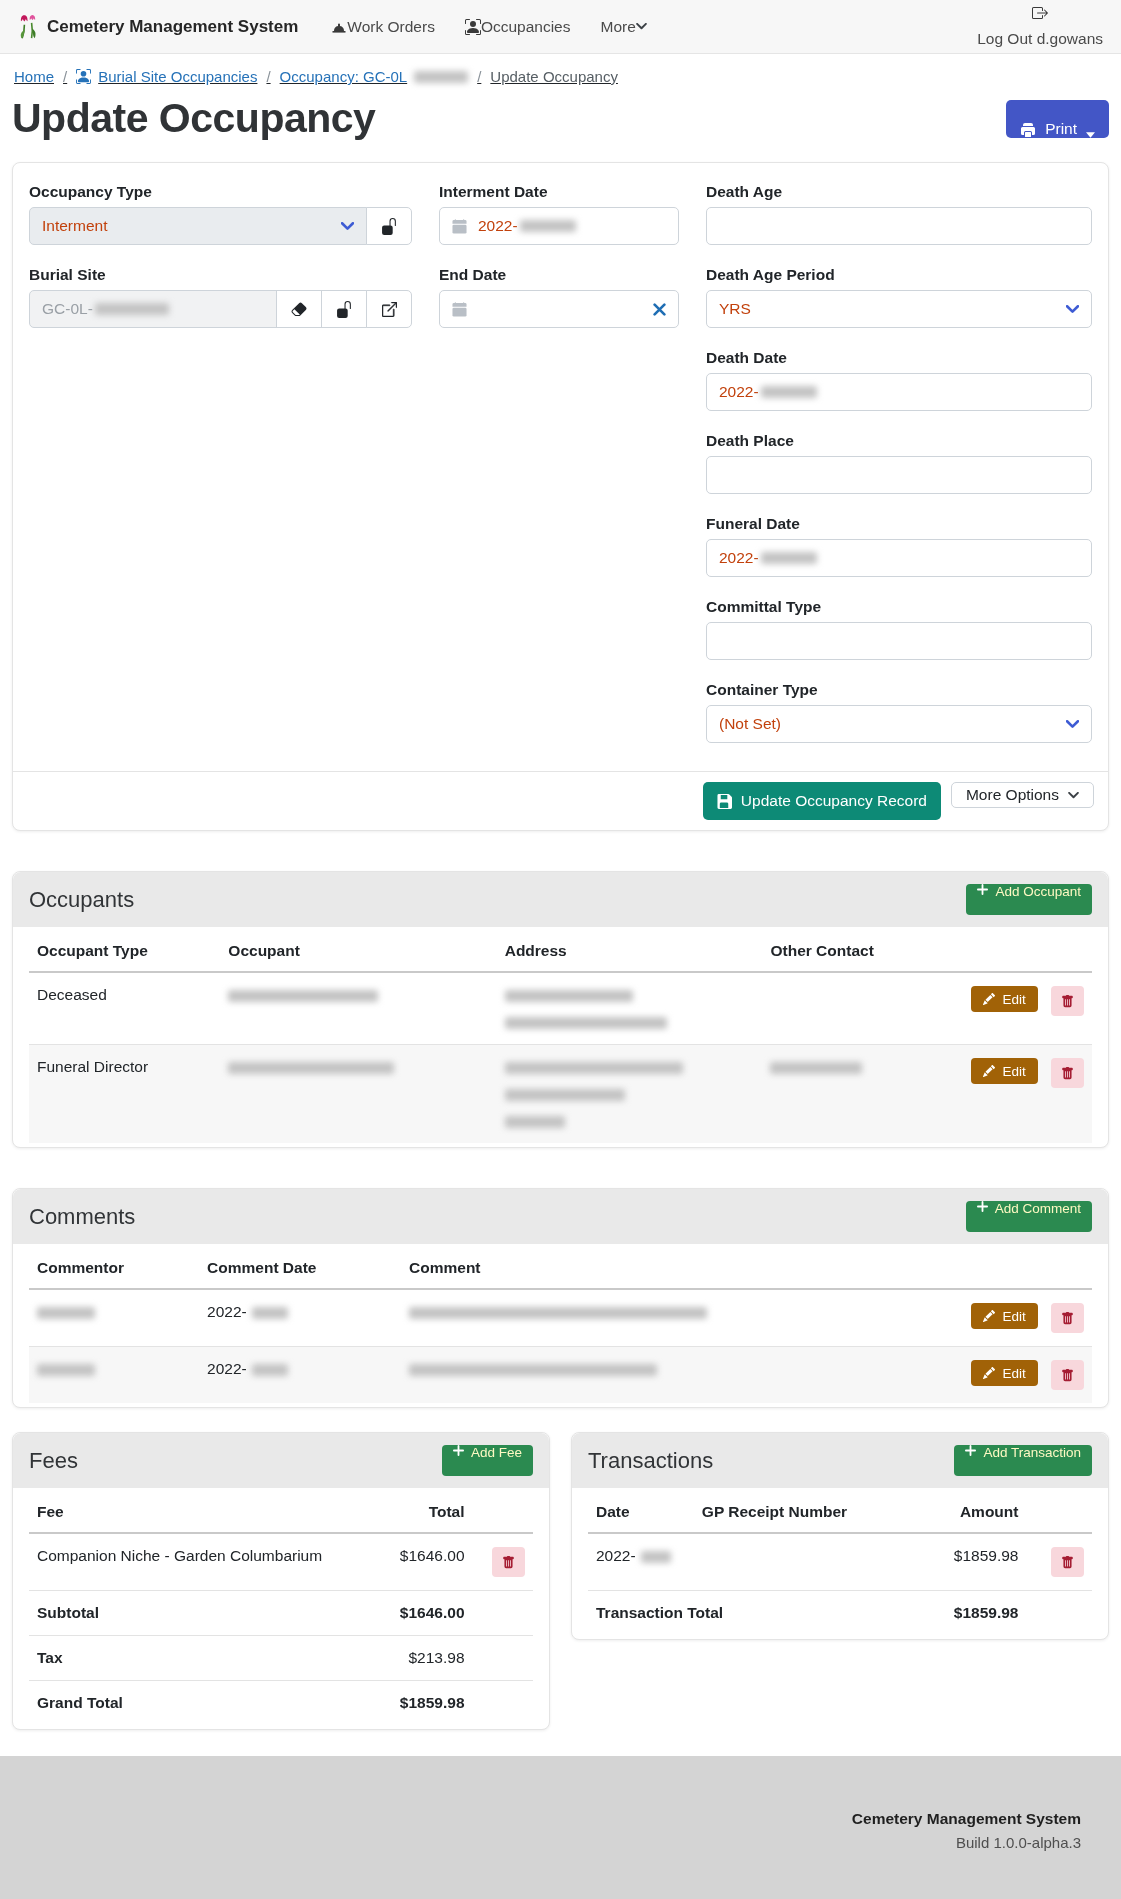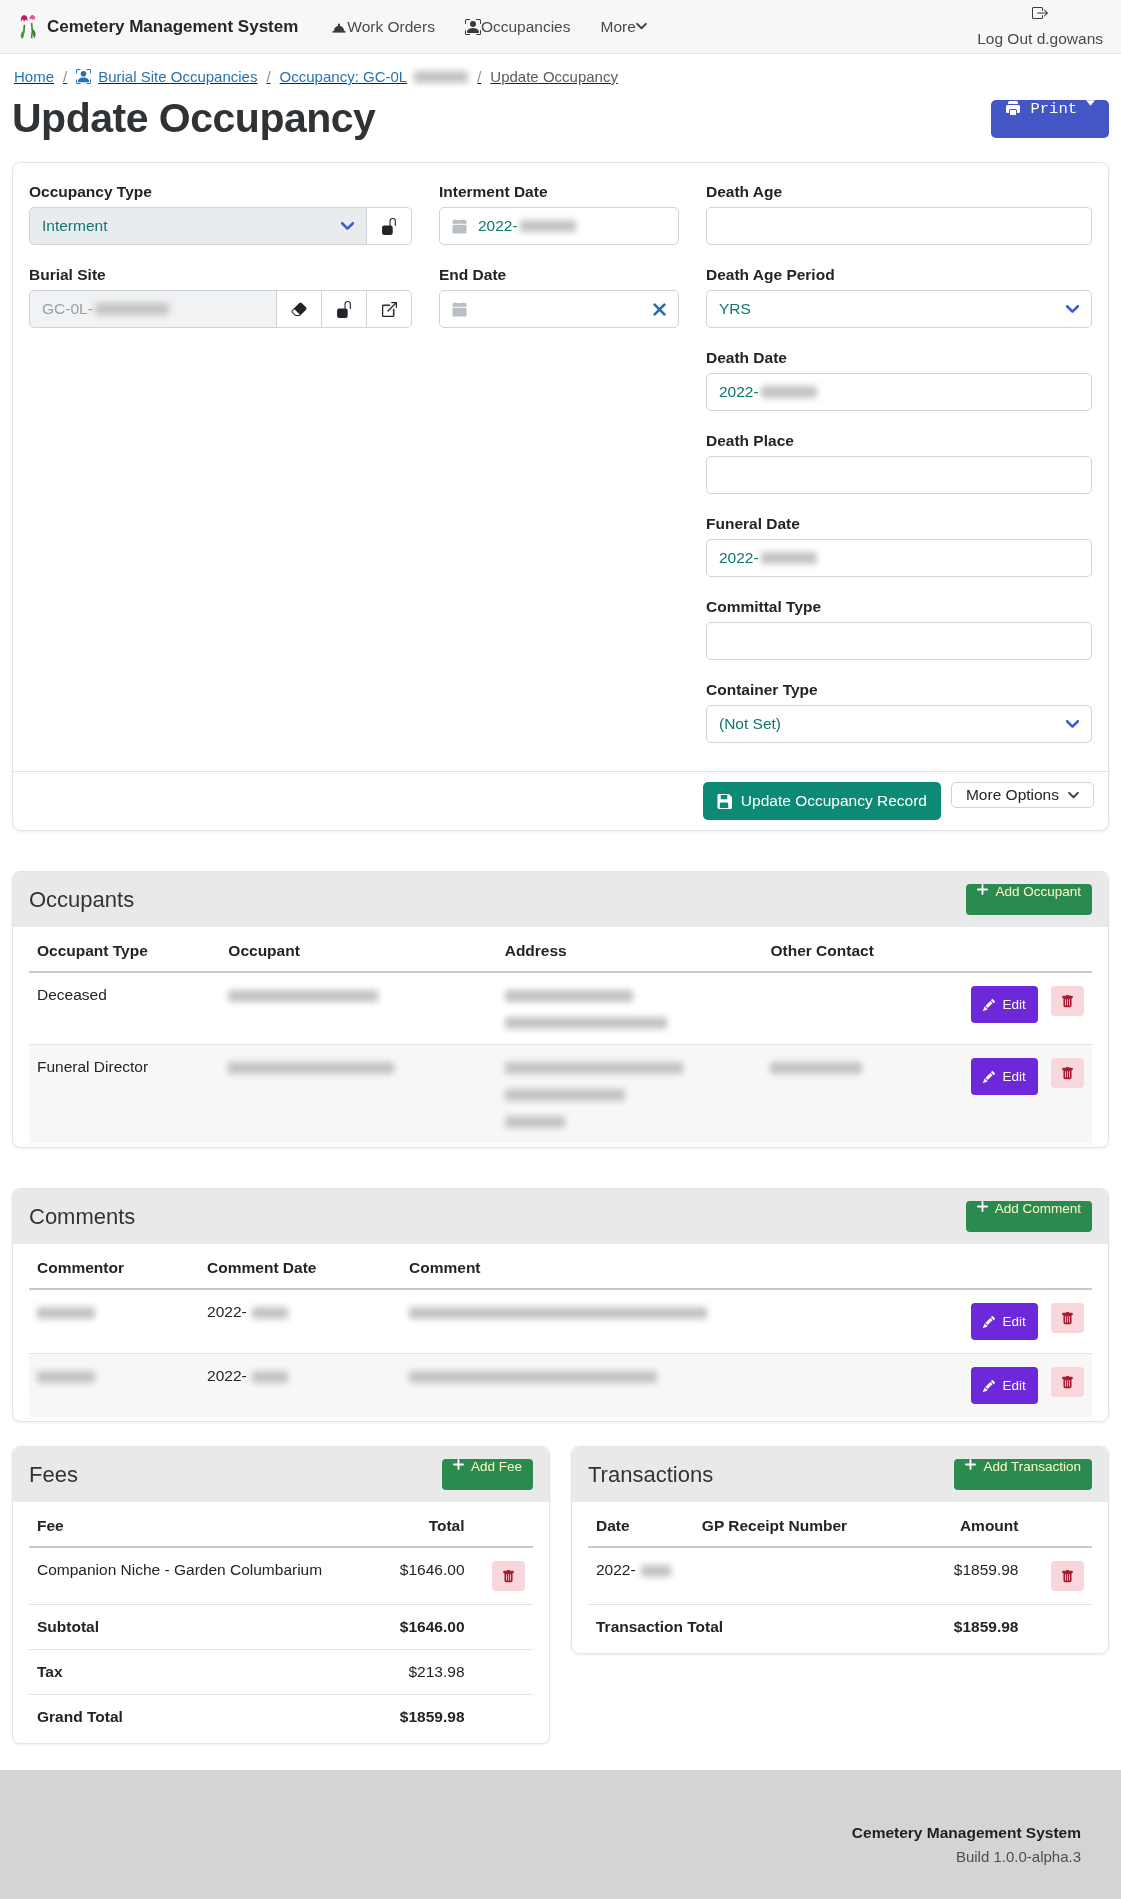--- a/index.html
+++ b/index.html
@@ -17,38 +17,38 @@
 
   
   .content{padding:0 12px;flex:0 0 auto;}
   .breadcrumb{display:flex;align-items:center;gap:9px;margin:14px 0 0 2px;font-size:15px;text-decoration:underline;}
   .breadcrumb a{color:#2672b8;text-decoration:none;display:flex;align-items:center;gap:7px;cursor:pointer;}
   .crumb-sep{color:#8a9299;}
   .crumb-current{color:#565e64;}
   .title-row{display:flex;justify-content:space-between;align-items:center;margin:10px 0 20px;}
   h1{margin:0;font-size:41px;font-weight:700;color:#303336;letter-spacing:-.5px;}
   .btn-print{background:#4356c6;color:#fff;border:none;border-radius:5px;height:38px;
-    padding:0 14px;font-size:15.5px;display:flex;align-items:flex-start;gap:9px;cursor:pointer;font-family:Liberation Mono, monospace;}
+    padding:0 14px;font-size:15.5px;display:flex;align-items:flex-end;gap:9px;cursor:pointer;}
 
   
   .card{background:#fff;border:1px solid #e4e4e4;border-radius:8px;box-shadow:0 1px 3px rgba(0,0,0,.07);}
   .section-card{margin-top:40px;}
   .section-head{background:#e9e9e9;border-radius:8px 8px 0 0;padding:12px 16px;
     display:flex;justify-content:space-between;align-items:center;}
   .section-title{font-size:22px;color:#313437;}
   .btn-add{background:#2b8a50;color:#fef9c3;border:none;border-radius:4px;font-size:13.5px;
     height:31px;padding:0 11px;display:flex;align-items:flex-start;gap:7px;cursor:pointer;}
 
   
   .form-grid{display:flex;justify-content:space-between;padding:20px 16px 28px;}
   .fcol1{width:383px;} .fcol2{width:240px;} .fcol3{width:386px;}
   .field{margin-bottom:21px;}
   .field label{display:block;font-weight:700;font-size:15.5px;margin-bottom:6px;color:#212529;}
   .control{height:38px;border:1px solid #ced4da;border-radius:5px;background:#fff;
-    display:flex;align-items:center;padding:0 12px;font-size:15.5px;color:#0f766e;box-sizing:border-box;}
+    display:flex;align-items:center;padding:0 12px;font-size:15.5px;color:#c2410c;box-sizing:border-box;}
   .control .grow{flex:1;}
   .sel{cursor:pointer;}
   .sel-gray{background:#e9ecef;}
   .disabled-input{background:#f1f2f3;color:#9aa0a6;}
   .input-group{display:flex;}
   .input-group .control{flex:1;border-radius:5px 0 0 5px;}
   .igbtn{width:46px;height:38px;border:1px solid #ced4da;background:#fff;margin-left:-1px;
     display:flex;align-items:center;justify-content:center;cursor:pointer;box-sizing:border-box;padding:0;}
   .igbtn:last-child{border-radius:0 5px 5px 0;}
   .cal{margin-right:11px;display:flex;}
@@ -61,21 +61,21 @@
   .btn-outline{background:#fff;color:#212529;border:1px solid #ced4da;border-radius:5px;height:26px;
     padding:0 14px;font-size:15.5px;display:flex;align-items:center;gap:9px;cursor:pointer;}
 
   
   table{border-collapse:collapse;width:calc(100% - 32px);margin:2px 16px 4px;}
   th{text-align:left;font-size:15.5px;font-weight:700;padding:13px 8px 11px;border-bottom:2px solid #c9c9c9;}
   td{font-size:15.5px;padding:13px 8px;border-bottom:1px solid #e3e3e3;vertical-align:top;color:#212529;}
   tbody tr.striped{background:#f7f7f7;}
   tr:last-child td{border-bottom:none;}
   .cell-actions{text-align:right;white-space:nowrap;}
-  .btn-edit{background:#6d28d9;color:#fff;border:none;border-radius:4px;height:37px;padding:0 12px;
+  .btn-edit{background:#a16207;color:#fff;border:none;border-radius:4px;height:26px;padding:0 12px;
     font-size:13.5px;display:inline-flex;align-items:center;gap:7px;cursor:pointer;vertical-align:top;}
   .btn-trash{background:#f8d7dc;border:none;border-radius:4px;width:33px;height:30px;margin-left:9px;
     display:inline-flex;align-items:center;justify-content:center;cursor:pointer;vertical-align:top;}
   .addr-line{margin-bottom:9px;}
   .num{text-align:right;}
   .bold{font-weight:700;}
 
   
   .bottom-row{display:flex;gap:21px;align-items:flex-start;margin-top:24px;}
   .bottom-row .card{flex:1 1 0;}

